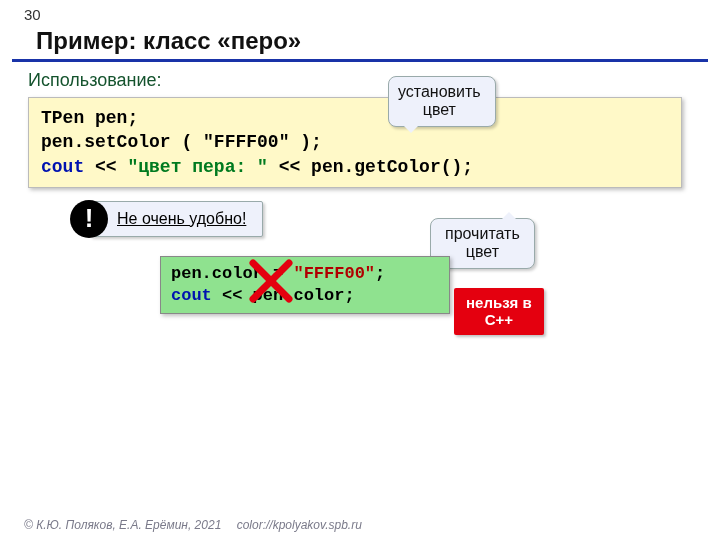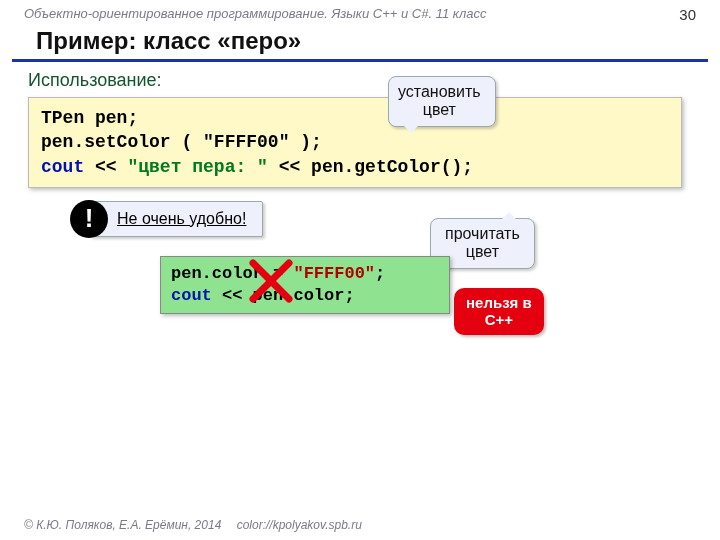--- a/index.html
+++ b/index.html
@@ -109,39 +109,38 @@
     width: 44px; height: 44px;
     pointer-events: none;
   }
   .badge-red {
     position: absolute;
     background: #e4000f;
     color: #fff;
     font-weight: bold;
     font-size: 15px;
     text-align: center;
-    border-radius: 10px;
+    border-radius: 2px;
     padding: 6px 12px;
     line-height: 1.15;
     box-shadow: 2px 2px 3px rgba(0,0,0,0.25);
   }
   .footer {
     position: absolute;
     bottom: 8px; left: 24px;
     font-size: 12px;
     color: #7a7a8a;
     font-style: italic;
   }
   .footer .link { margin-left: 12px; }
 </style>
 </head>
 <body>
 
 <div class="header-line">
-  <span>Объектно-ориентированное программирование. Языки C++ и C#. 11 класс</span>
   <span class="page-num">30</span>
 </div>
 
 <div class="title">Пример: класс «перо»</div>
 
 <div class="section-label">Использование:</div>
 
 <div class="code-block">
   <div><span>TPen pen;</span></div>
   <div><span>pen.setColor</span> <span>( "FFFF00" );</span></div>
@@ -179,15 +178,15 @@
     <line x1="40" y1="4" x2="4" y2="40" stroke="#e4000f" stroke-width="7" stroke-linecap="round"></line>
   </svg>
 </div>
 
 <div class="badge-red" style="left:454px; top:288px;">
   <span style="white-space:pre-line;">нельзя в
 C++</span>
 </div>
 
 <div class="footer">
-  <span>© К.Ю. Поляков, Е.А. Ерёмин, 2014</span>
+  <span>© К.Ю. Поляков, Е.А. Ерёмин, 2021</span>
   <span class="link">color://kpolyakov.spb.ru</span>
 </div>
 
 </body></html>

